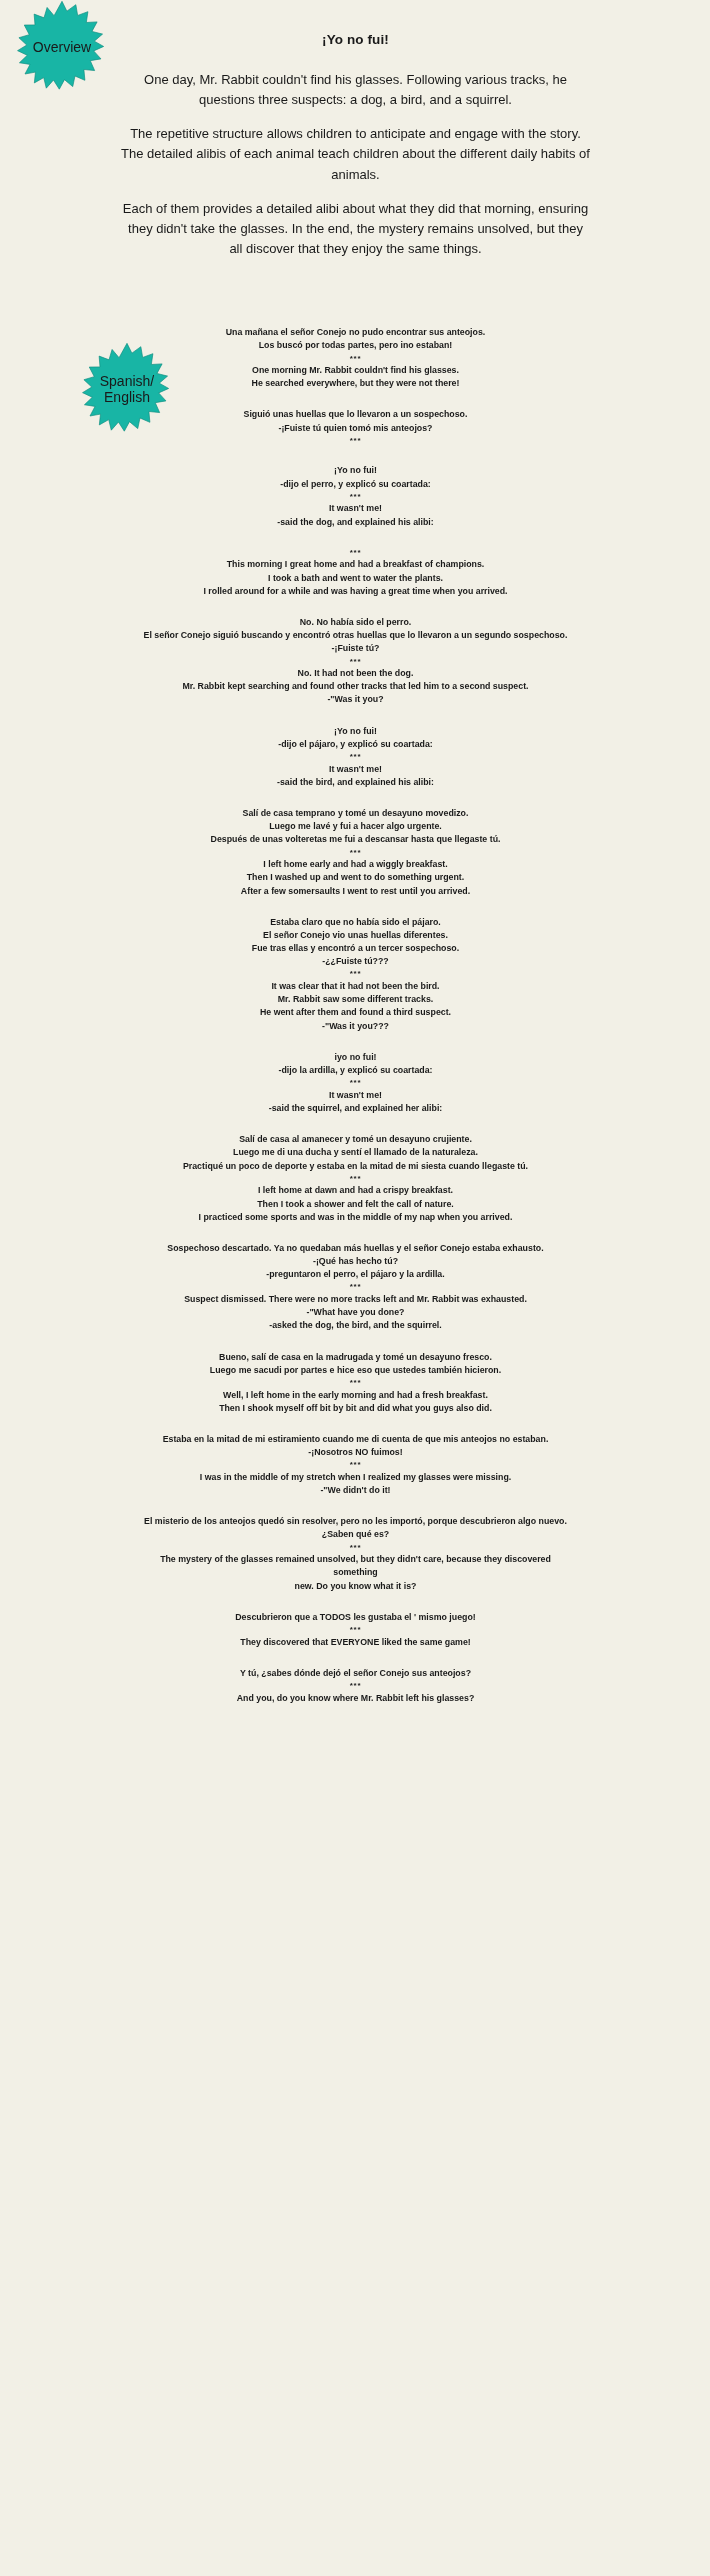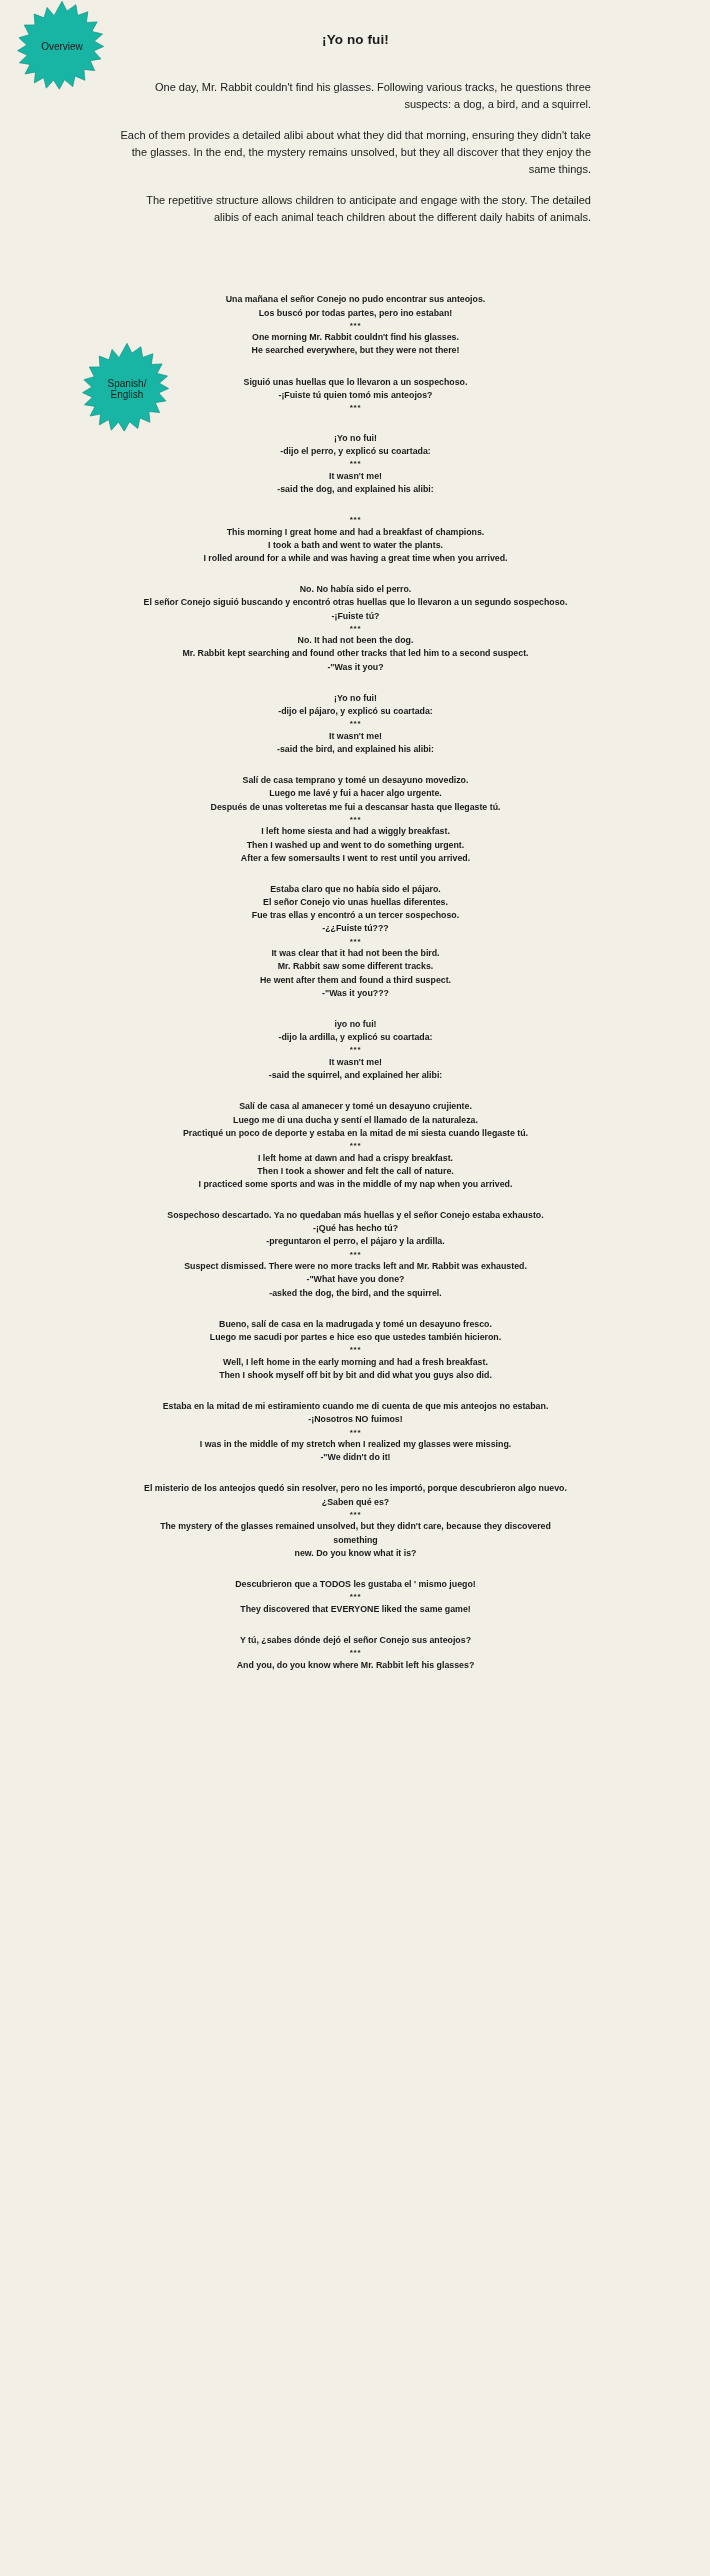--- a/index.html
+++ b/index.html
@@ -33,43 +33,43 @@
   }
   .starburst svg {
     position: absolute;
     top: 0; left: 0;
     width: 94px;
     height: 94px;
   }
   .starburst .sb-label {
     position: relative;
     z-index: 2;
-    font-size: 10px;
+    font-size: 14px;
     line-height: 1.15;
     color: #1a1a1a;
     font-family: "Liberation Sans", sans-serif;
   }
   #overview-badge { left: 15px; top: 0px; }
   #language-badge { left: 80px; top: 342px; }
 
   
   .doc-title {
     text-align: center;
     font-size: 13.5px;
     font-weight: bold;
     margin: 20px 0 0 0;
     letter-spacing: 0.1px;
   }
 
   
   .overview {
     width: 471px;
-    margin: 32px auto 0 auto;
-    text-align: right;
-    font-size: 11px;
+    margin: 23px auto 0 auto;
+    text-align: center;
+    font-size: 13px;
     line-height: 1.55;
   }
   .overview p {
     margin: 0 0 14px 0;
   }
 
   
   .story {
     width: 431px;
     margin: 67px auto 0 auto;
@@ -106,22 +106,22 @@
     <svg viewBox="0 0 140 140">
       <polygon points="70,2 77.3,16.6 90.6,7 93.3,23 108.6,17.4 106.2,33.5 122.3,32.6 114.6,46.8 130.4,50.8 118.1,61.3 132,69.2 117.2,75.8 128,87.7 112.1,90.3 118.6,105.1 102.6,103.5 104.1,119.6 89.3,113.2 86,129 73.7,118.6 66,132.8 57.3,119.2 46.6,131.3 42.8,115.6 28.8,123.5 30.5,107.4 14.9,110.2 22.4,95.9 6.6,93.5 18.3,82.3 3.8,75.4 17.5,67.1 5.8,56.2 21.3,51.6 13.8,37.3 29.8,37.1 28.5,21 43.2,26.5 47.8,11.1 58.2,23.4" fill="#18b5a5" stroke="#0d8d80" stroke-width="1"></polygon>
     </svg>
     <span class="sb-label" id="lang-label">Spanish/<br>English</span>
   </div>
 
   <h1 class="doc-title">¡Yo no fui!</h1>
 
   <div class="overview" id="overview-block">
       <p>One day, Mr. Rabbit couldn't find his glasses. Following various tracks, he questions three suspects: a dog, a bird, and a squirrel.</p>
+      <p>The repetitive structure allows children to anticipate and engage with the story. The detailed alibis of each animal teach children about the different daily habits of animals.</p>
       <p>Each of them provides a detailed alibi about what they did that morning, ensuring they didn't take the glasses. In the end, the mystery remains unsolved, but they all discover that they enjoy the same things.</p>
-      <p>The repetitive structure allows children to anticipate and engage with the story. The detailed alibis of each animal teach children about the different daily habits of animals.</p>
     </div>
 
   <div class="story" id="story-block">
       <div class="stanza">
         <div class="es">
           <span class="line">Una mañana el señor Conejo no pudo encontrar sus anteojos.</span>
           <span class="line">Los buscó por todas partes, pero ino estaban!</span>
         </div>
         <span class="sep">***</span>
         <div class="en">
@@ -180,21 +180,21 @@
         </div>
       </div>
       <div class="stanza">
         <div class="es">
           <span class="line">Salí de casa temprano y tomé un desayuno movedizo.</span>
           <span class="line">Luego me lavé  y fui a hacer algo urgente.</span>
           <span class="line">Después de unas volteretas me fui a descansar hasta que llegaste tú.</span>
         </div>
         <span class="sep">***</span>
         <div class="en">
-          <span class="line">I left home siesta and had a wiggly breakfast.</span>
+          <span class="line">I left home early and had a wiggly breakfast.</span>
           <span class="line">Then I washed up and went to do something urgent.</span>
           <span class="line">After a few somersaults I went to rest until you arrived.</span>
         </div>
       </div>
       <div class="stanza">
         <div class="es">
           <span class="line">Estaba claro que no había sido el pájaro.</span>
           <span class="line">El señor Conejo vio unas huellas diferentes.</span>
           <span class="line">Fue tras ellas y encontró a un tercer sospechoso.</span>
           <span class="line">-¿¿Fuiste tú???</span>

